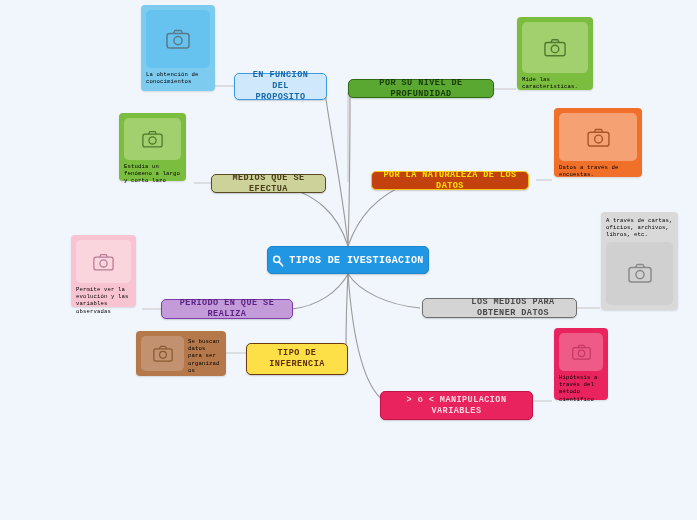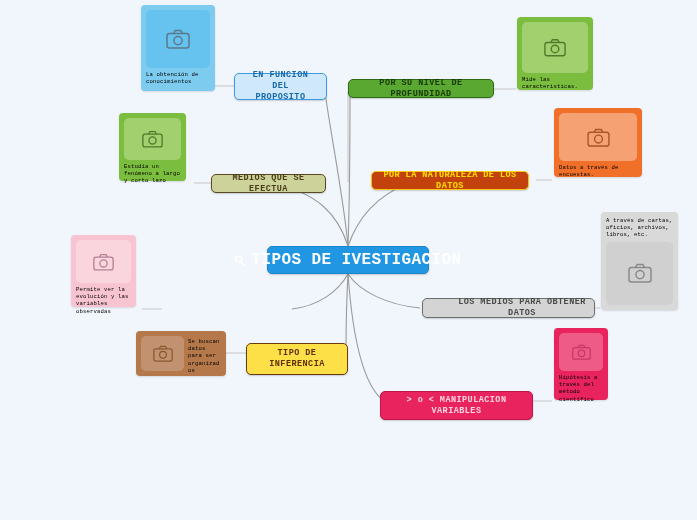--- a/index.html
+++ b/index.html
@@ -41,21 +41,21 @@
     border-radius: 5px;
     box-sizing: border-box;
     display: flex;
     align-items: center;
     justify-content: center;
     gap: 5px;
     box-shadow: 0 1px 2px rgba(0,0,0,0.18);
   }
   .central-node .label {
     color: #ffffff;
-    font-size: 16px;
+    font-size: 10px;
     font-weight: bold;
     letter-spacing: 0.4px;
     white-space: nowrap;
   }
   .magnifier {
     display: inline-block;
     width: 12px;
     height: 12px;
     flex: 0 0 auto;
   }
@@ -235,22 +235,23 @@
 
   <div class="branch" style="left:234px; top:73px; width:93px; height:27px; background:#cfe8fb; border-color:#3d9ae0; color:#1769aa;">EN FUNCION DEL
 PROPOSITO</div>
 
   <div class="branch" style="left:348px; top:79px; width:146px; height:19px; background:#5aa832; border-color:#2f6b14; color:#173a06;">POR SU NIVEL DE PROFUNDIDAD</div>
 
   <div class="branch" style="left:211px; top:174px; width:115px; height:19px; background:#cdd29a; border-color:#5a4a22; color:#4a3d17;">MEDIOS QUE SE EFECTUA</div>
 
   <div class="branch" style="left:371px; top:171px; width:158px; height:19px; background:#c2410c; border-color:#f5c518; color:#ffe000;">POR LA NATURALEZA DE LOS DATOS</div>
 
-
-  <div class="branch" style="left:422px; top:298px; width:173px; height:20px; background:#d4d4d4; border-color:#6e6e6e; color:#4a4a4a;padding-left:35px;">LOS MEDIOS PARA OBTENER DATOS</div>
+  <div class="branch" style="left:161px; top:299px; width:132px; height:20px; background:#c39bd9; border-color:#7d3cab; color:#5b2484;">PERIODO EN QUE SE REALIZA</div>
+
+  <div class="branch" style="left:422px; top:298px; width:155px; height:20px; background:#d4d4d4; border-color:#6e6e6e; color:#4a4a4a;padding-left:35px;">LOS MEDIOS PARA OBTENER DATOS</div>
 
   <div class="branch" style="left:246px; top:343px; width:102px; height:32px; background:#fde047; border-color:#6b3a10; color:#5e3008;">TIPO DE INFERENCIA</div>
 
   <div class="branch" style="left:380px; top:391px; width:153px; height:29px; background:#e8235e; border-color:#c0134a; color:#ffd5e0;">&gt; o &lt; MANIPULACION VARIABLES</div>
 
   <div class="central-node">
     <span class="magnifier">
       <svg width="12" height="12" viewBox="0 0 12 12">
         <circle cx="4.7" cy="4.3" r="3.1" fill="none" stroke="#ffffff" stroke-width="1.5"></circle>
         <line x1="6.9" y1="6.6" x2="10.6" y2="10.8" stroke="#ffffff" stroke-width="1.7" stroke-linecap="round"></line>

